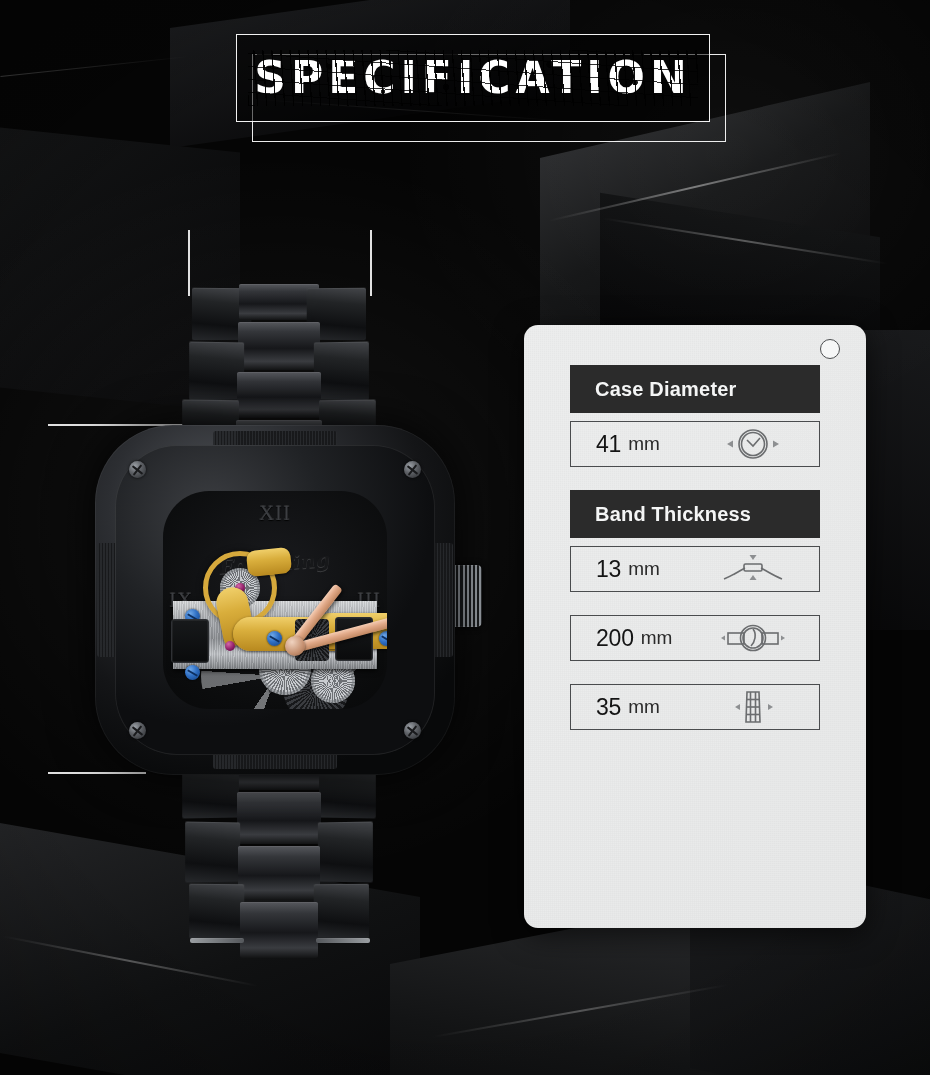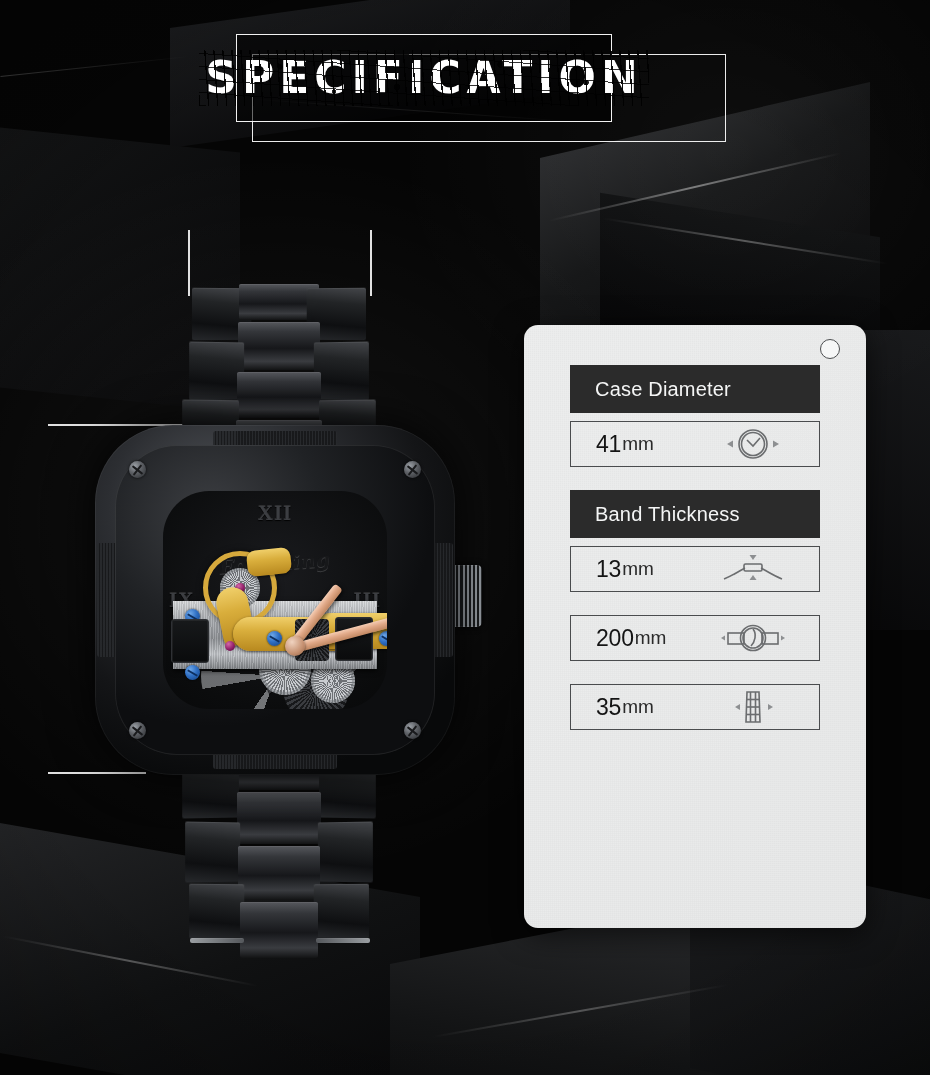--- a/index.html
+++ b/index.html
@@ -34,21 +34,21 @@
     position:absolute; left:236px; top:34px;
     width:490px; height:108px;
   }
   .frame-back {
     position:absolute; left:16px; top:20px;
     width:474px; height:88px;
     border:1.6px solid rgba(255,255,255,0.92);
   }
   .frame-front {
     position:absolute; left:0; top:0;
-    width:376px; height:88px;
+    width:474px; height:88px;
     border:1.6px solid rgba(255,255,255,0.95);
     background:rgba(0,0,0,0.55);
     display:flex; align-items:center; justify-content:center;
   }
   .title-text {
     font-family:"DejaVu Sans", sans-serif;
     font-weight:700;
     font-size:44px;
     letter-spacing:5px;
     color:#fff;
@@ -181,21 +181,21 @@
   
   .dial {
     position:absolute; left:48px; top:46px; right:48px; bottom:46px;
     border-radius:46px;
     background:
       radial-gradient(ellipse 100% 100% at 50% 40%, #1a1b1e 0%, #0b0c0d 60%, #050506 100%);
     overflow:hidden;
   }
   .roman {
     position:absolute; color:#3c3e42; font-family:"Liberation Serif", serif;
-    font-size:21px; letter-spacing:1px; font-weight:700;
+    font-size:21px; letter-spacing:1px; font-weight:400;
     text-shadow:0 1px 1px rgba(0,0,0,0.9), 0 -1px 0 rgba(255,255,255,0.12);
   }
   .brand {
     position:absolute; left:50%; top:60px; transform:translateX(-50%) rotate(-4deg);
     font-family:"DejaVu Serif", serif; font-style:italic; font-weight:700;
     font-size:20px; color:#17181a;
     text-shadow:0 1px 0 rgba(255,255,255,0.16);
     white-space:nowrap; letter-spacing:0.5px;
   }
 
@@ -284,34 +284,34 @@
     width:20px; height:20px; border-radius:50%;
     border:1.6px solid #4c4e50; background:#f6f7f7;
   }
   .spec-row { margin-bottom:0; }
   .spec-head {
     background:#2b2b2b; height:48px;
     display:flex; align-items:center;
     padding:0 0 0 25px;
   }
   .spec-head span {
-    color:#f4f5f5; font-size:20px; font-weight:400; letter-spacing:0.2px;
+    color:#f4f5f5; font-size:20px; font-weight:700; letter-spacing:0.2px;
   }
   .spec-val {
     height:46px; margin-top:8px; margin-bottom:23px;
     border:1.4px solid #4a4c4e;
     display:flex; align-items:center;
     padding:0 0 0 25px; gap:0;
   }
   .val-num {
     font-size:23px; color:#141414; letter-spacing:-0.2px; font-weight:400;
     white-space:nowrap;
   }
   .val-unit {
-    font-size:19px; color:#2a2a2a; margin-left:1px;
+    font-size:19px; color:#2a2a2a; margin-left:7px;
   }
   .val-icon {
     margin-left:auto; margin-right:30px;
     width:72px; height:38px;
     display:flex; align-items:center; justify-content:center;
   }
   .val-icon svg { display:block; overflow:visible; }
 
   .sp-stroke { fill:none; stroke:#6b6d6f; stroke-width:1.6; }
   .sp-fill { fill:#8d8f91; }

